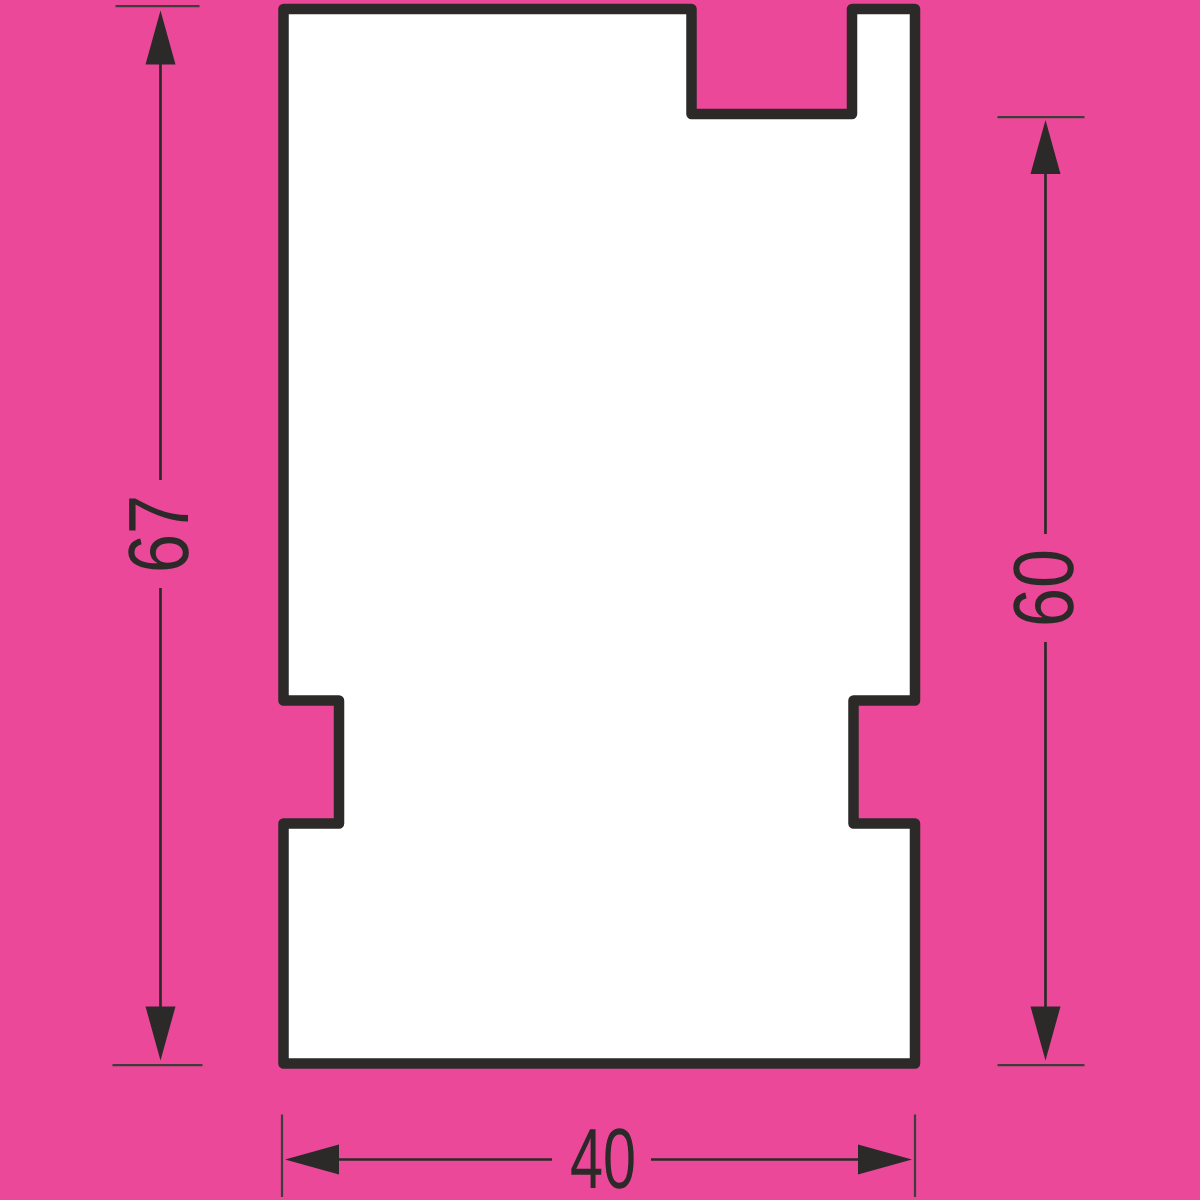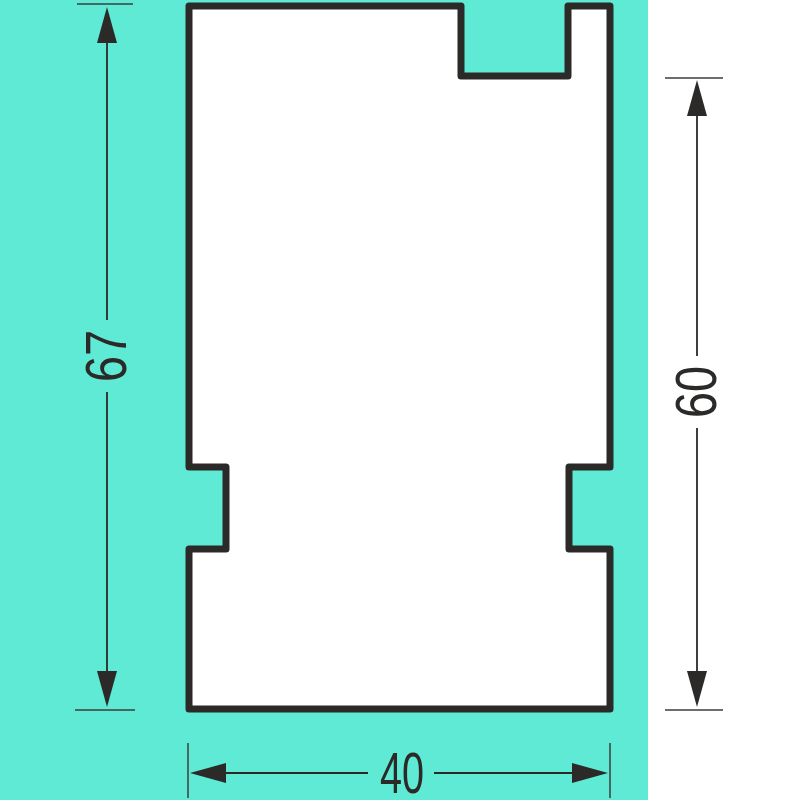--- a/index.html
+++ b/index.html
@@ -4,24 +4,24 @@
 <style>
   html, body {
     margin: 0;
     padding: 0;
     width: 800px;
     height: 800px;
     background: #ffffff;
     overflow: hidden;
   }
   .canvas {
-    width: 648px;
+    width: 800px;
     height: 800px;
     position: relative;
-    background: #5eead4;
+    background: #ec4899;
   }
   svg { display: block; }
   .outline {
     fill: #ffffff;
     stroke: #2b2a29;
     stroke-width: 7;
     stroke-linejoin: round;
     stroke-linecap: round;
   }
   .dim-line {

